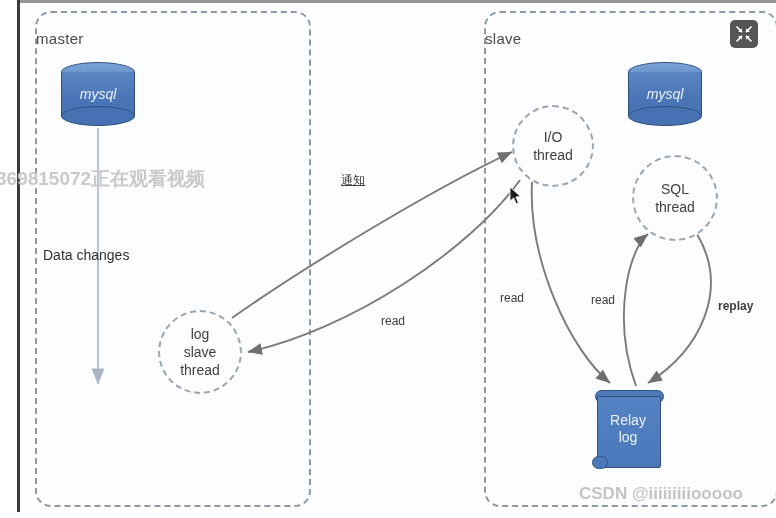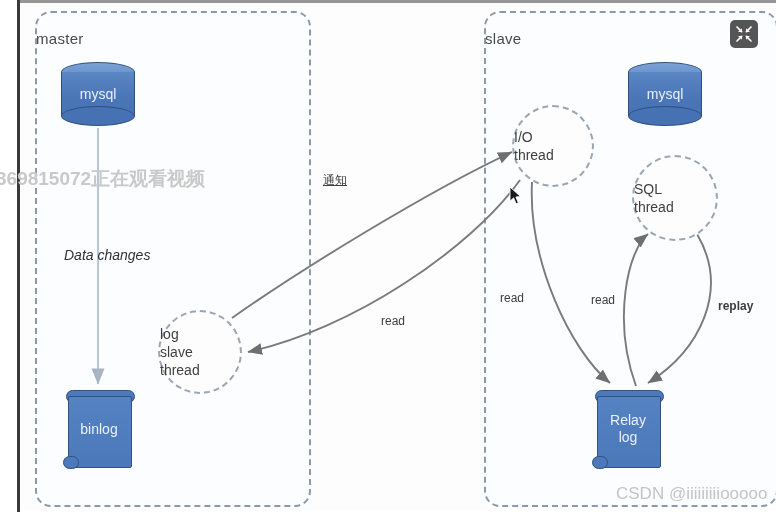--- a/index.html
+++ b/index.html
@@ -50,21 +50,21 @@
     font-size: 15px;
     color: #4a4a4a;
     letter-spacing: .3px;
   }
   #title-master { left: 36px;  top: 30px; }
   #title-slave  { left: 485px; top: 30px; }
 
   
   .db {
     position: absolute;
-    width: 74px; height: 64px;
+    width: 74px; height: 64px; font-style: italic;
   }
   .db .body {
     position: absolute;
     left: 0; top: 10px;
     width: 74px; height: 44px;
     background: linear-gradient(180deg,#5a86c4 0%, #4a76b8 60%, #4772b4 100%);
     border-left: 1.5px solid #2f4f7f;
     border-right: 1.5px solid #2f4f7f;
     box-sizing: border-box;
   }
@@ -148,41 +148,41 @@
   #log-relay  { left: 592px; top: 386px; }
 
   
   .thread {
     position: absolute;
     border: 2px dashed #9aa6b4;
     border-radius: 50%;
     background: #fdfdfd;
     display: flex;
     flex-direction: column;
-    align-items: flex-start;
+    align-items: center;
     justify-content: center;
     text-align: center;
     font-size: 14px;
     line-height: 18px;
     color: #3f3f3f;
   }
   #thread-logdump { left: 158px; top: 310px; width: 80px; height: 80px; }
   #thread-io      { left: 512px; top: 105px; width: 78px; height: 78px; }
   #thread-sql     { left: 632px; top: 155px; width: 82px; height: 82px; }
 
   
   .edge-label {
     position: absolute;
     font-size: 12px;
     color: #3d3d3d;
     white-space: nowrap;
   }
   .edge-label.big { font-size: 14px; color: #303030; }
-  #lbl-datachanges { left: 64px;  top: 247px; font-style: italic; }
-  #lbl-notify      { left: 323px; top: 172px; text-decoration: underline; }
+  #lbl-datachanges { left: 43px;  top: 247px; }
+  #lbl-notify      { left: 341px; top: 172px; text-decoration: underline; }
   #lbl-read-mid    { left: 381px; top: 314px; }
   #lbl-write       { left: 500px; top: 291px; }
   #lbl-read-relay  { left: 591px; top: 293px; }
   #lbl-replay      { left: 718px; top: 299px; font-weight: bold; }
 
   
   #links {
     position: absolute;
     left: 0; top: 0;
     width: 776px; height: 518px;
@@ -207,23 +207,23 @@
     color: #b9b9b9;
     white-space: nowrap;
     font-weight: bold;
   }
   #wm-viewer {
     left: -4px; top: 166px;
     font-size: 19px;
     color: #c9c9c9;
   }
   #wm-csdn {
-    left: 616px; top: 484px;
+    left: 579px; top: 484px;
     font-size: 17px;
-    font-weight: normal;
+    font-weight: bold;
     color: #c4c4c4;
   }
 
   
   #cursor {
     position: absolute;
     left: 509px; top: 186px;
     width: 14px; height: 20px;
   }
 </style>
@@ -267,28 +267,20 @@
     <path d="M 697,234 C 730,290 700,350 648,383" fill="none" stroke="#7a7a7a" stroke-width="1.9" marker-end="url(#arrow)"></path>
   </svg>
 
   <div class="db" id="db-master">
     <div class="top"></div>
     <div class="body"></div>
     <div class="bottom"></div>
     <div class="label">mysql</div>
   </div>
 
-  <div class="logdoc" id="log-binlog">
-    <div class="roll-top"></div>
-    <div class="sheet"></div>
-    <div class="roll-bottom"></div>
-    <div class="label">
-      <span>binlog</span>
-    </div>
-  </div>
 
   <div class="thread" id="thread-logdump">
     <span>log</span>
     <span>slave</span>
     <span>thread</span>
   </div>
 
   <div class="db" id="db-slave">
     <div class="top"></div>
     <div class="body"></div>

